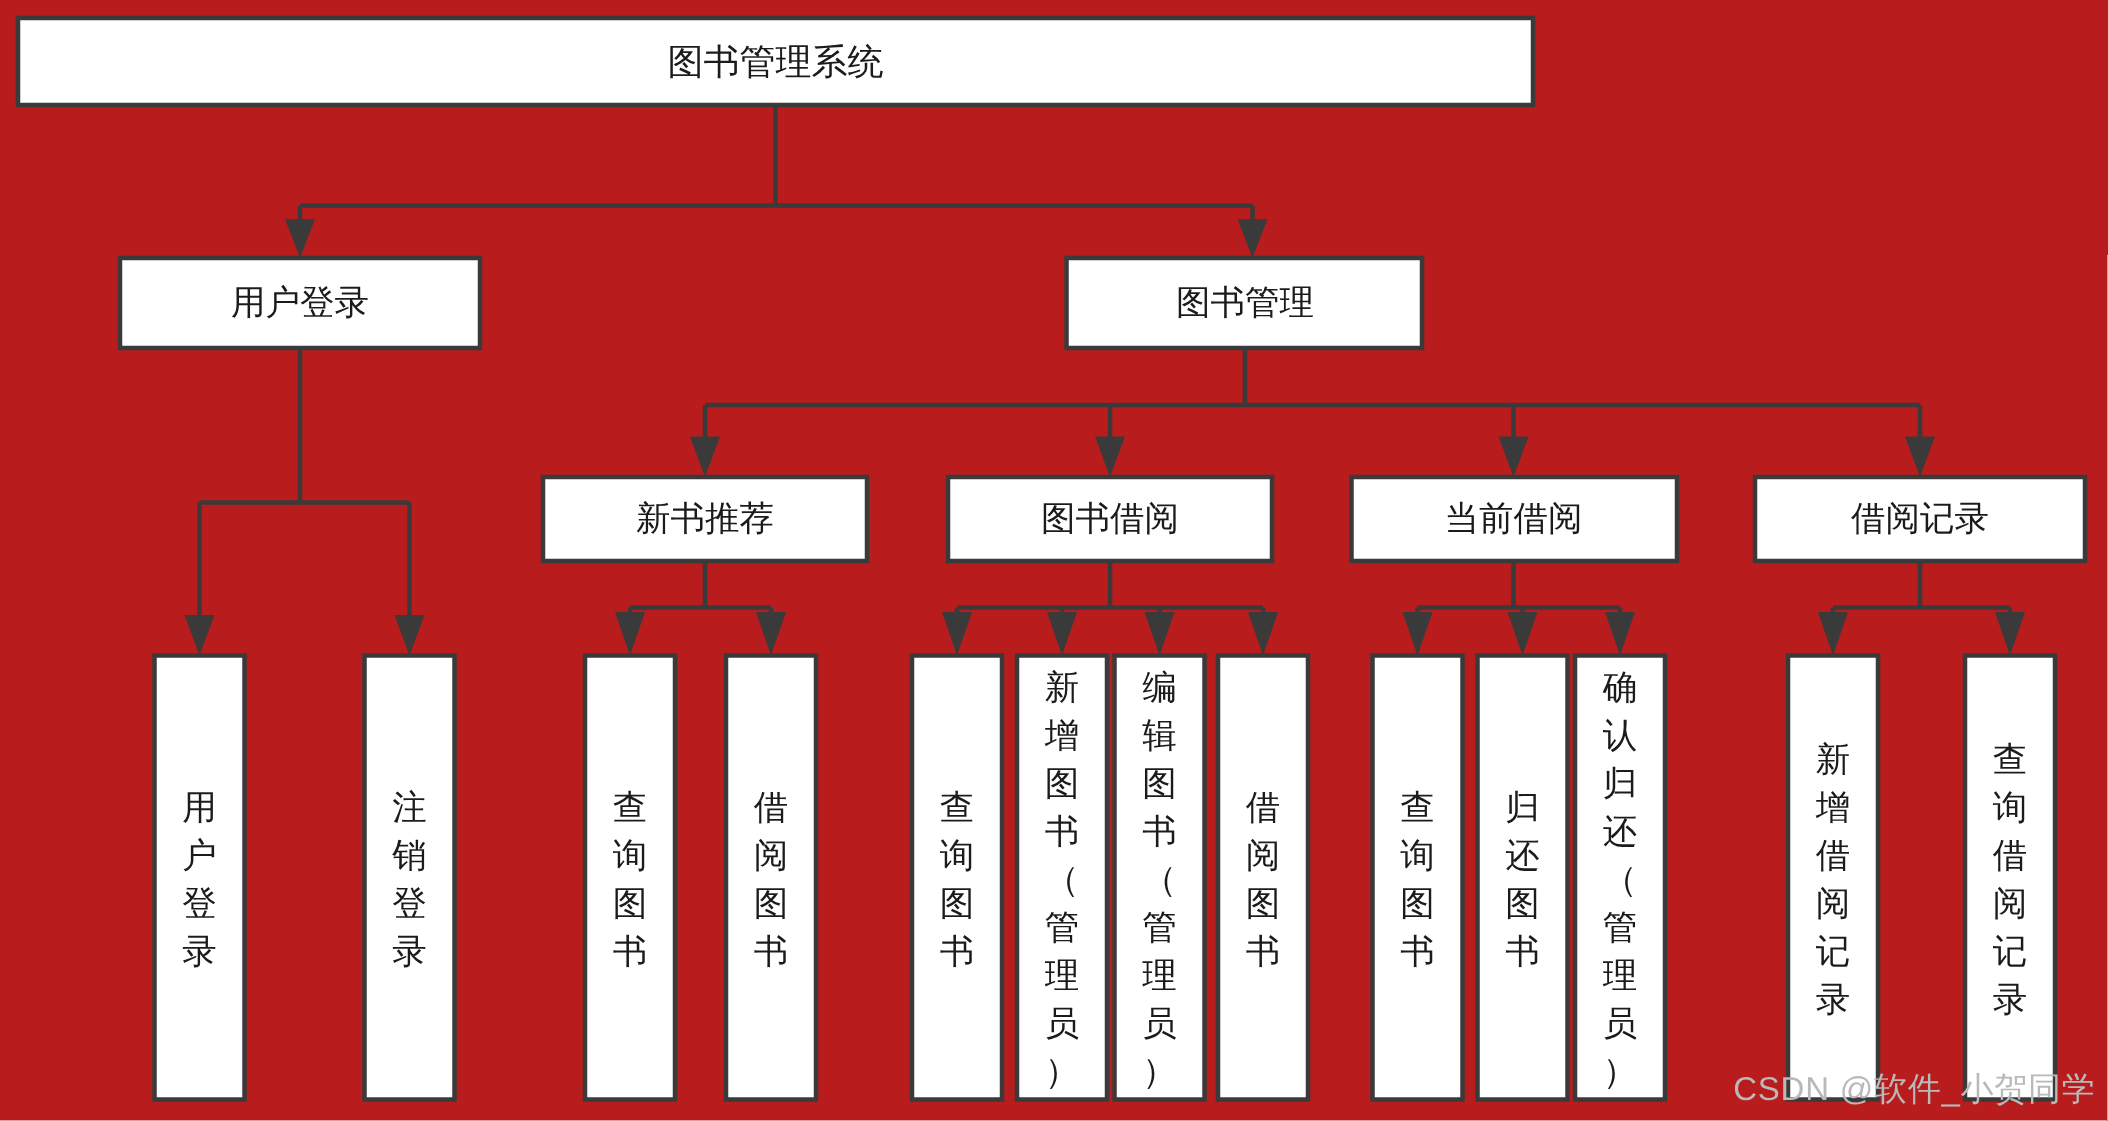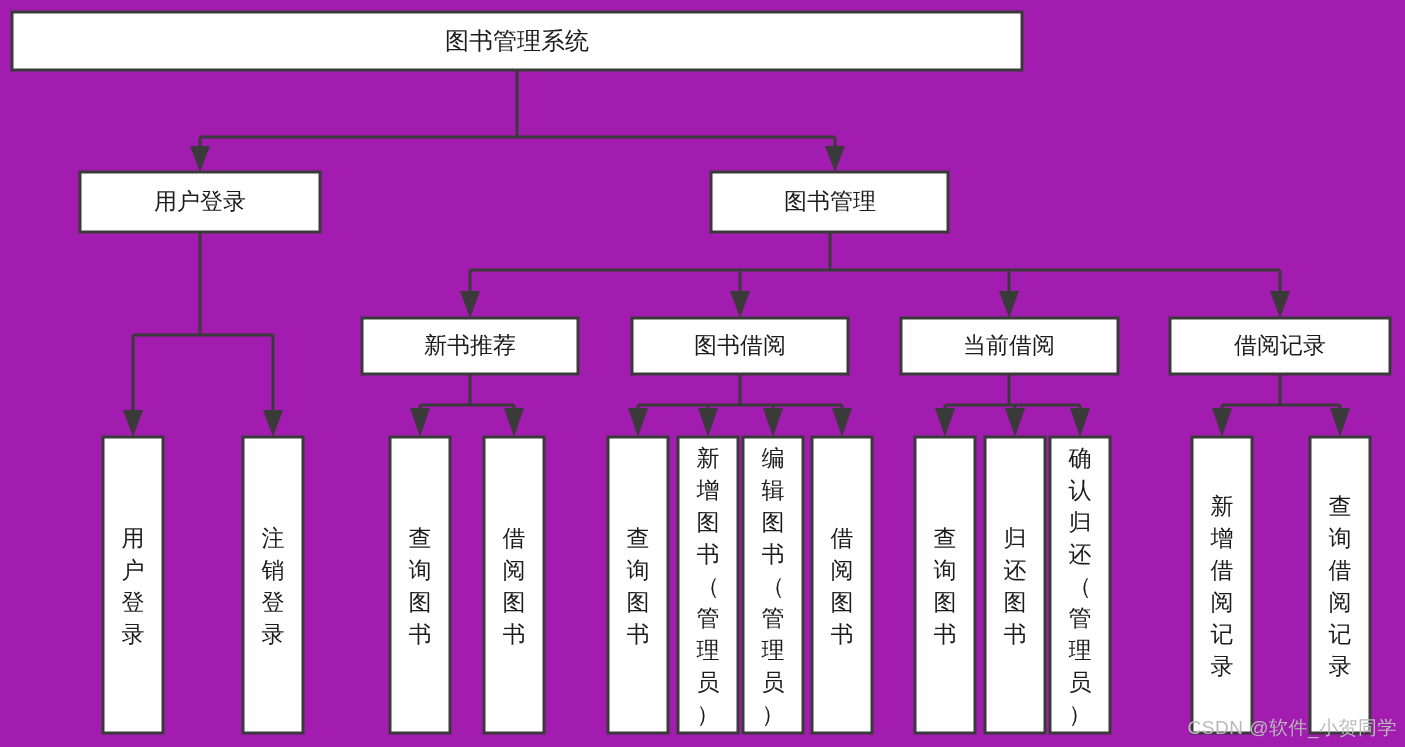--- a/index.html
+++ b/index.html
@@ -8,21 +8,21 @@
     padding: 0;
     background: #ffffff;
   }
   body {
     font-family: "Liberation Sans", "DejaVu Sans", sans-serif;
   }
   #diagram-root {
     position: relative;
     width: 1405px;
     height: 747px;
-    background: #a21caf;
+    background: #b91c1c;
     overflow: hidden;
   }
   svg#tree-svg {
     position: absolute;
     top: 0;
     left: 0;
     width: 1405px;
     height: 747px;
     display: block;
   }
@@ -64,21 +64,21 @@
     fill: #1b1b1b;
     font-family: "Liberation Sans", "DejaVu Sans", sans-serif;
     font-size: 23px;
     text-anchor: middle;
   }
   .watermark {
     position: absolute;
     right: 8px;
     bottom: 6px;
     color: #b9b9b9;
-    font-size: 19px;
+    font-size: 22px;
     font-family: "Liberation Sans", "DejaVu Sans", sans-serif;
     letter-spacing: 0.5px;
     white-space: nowrap;
     pointer-events: none;
   }
 </style>
 </head>
 <body>
 
 <div id="diagram-root">

